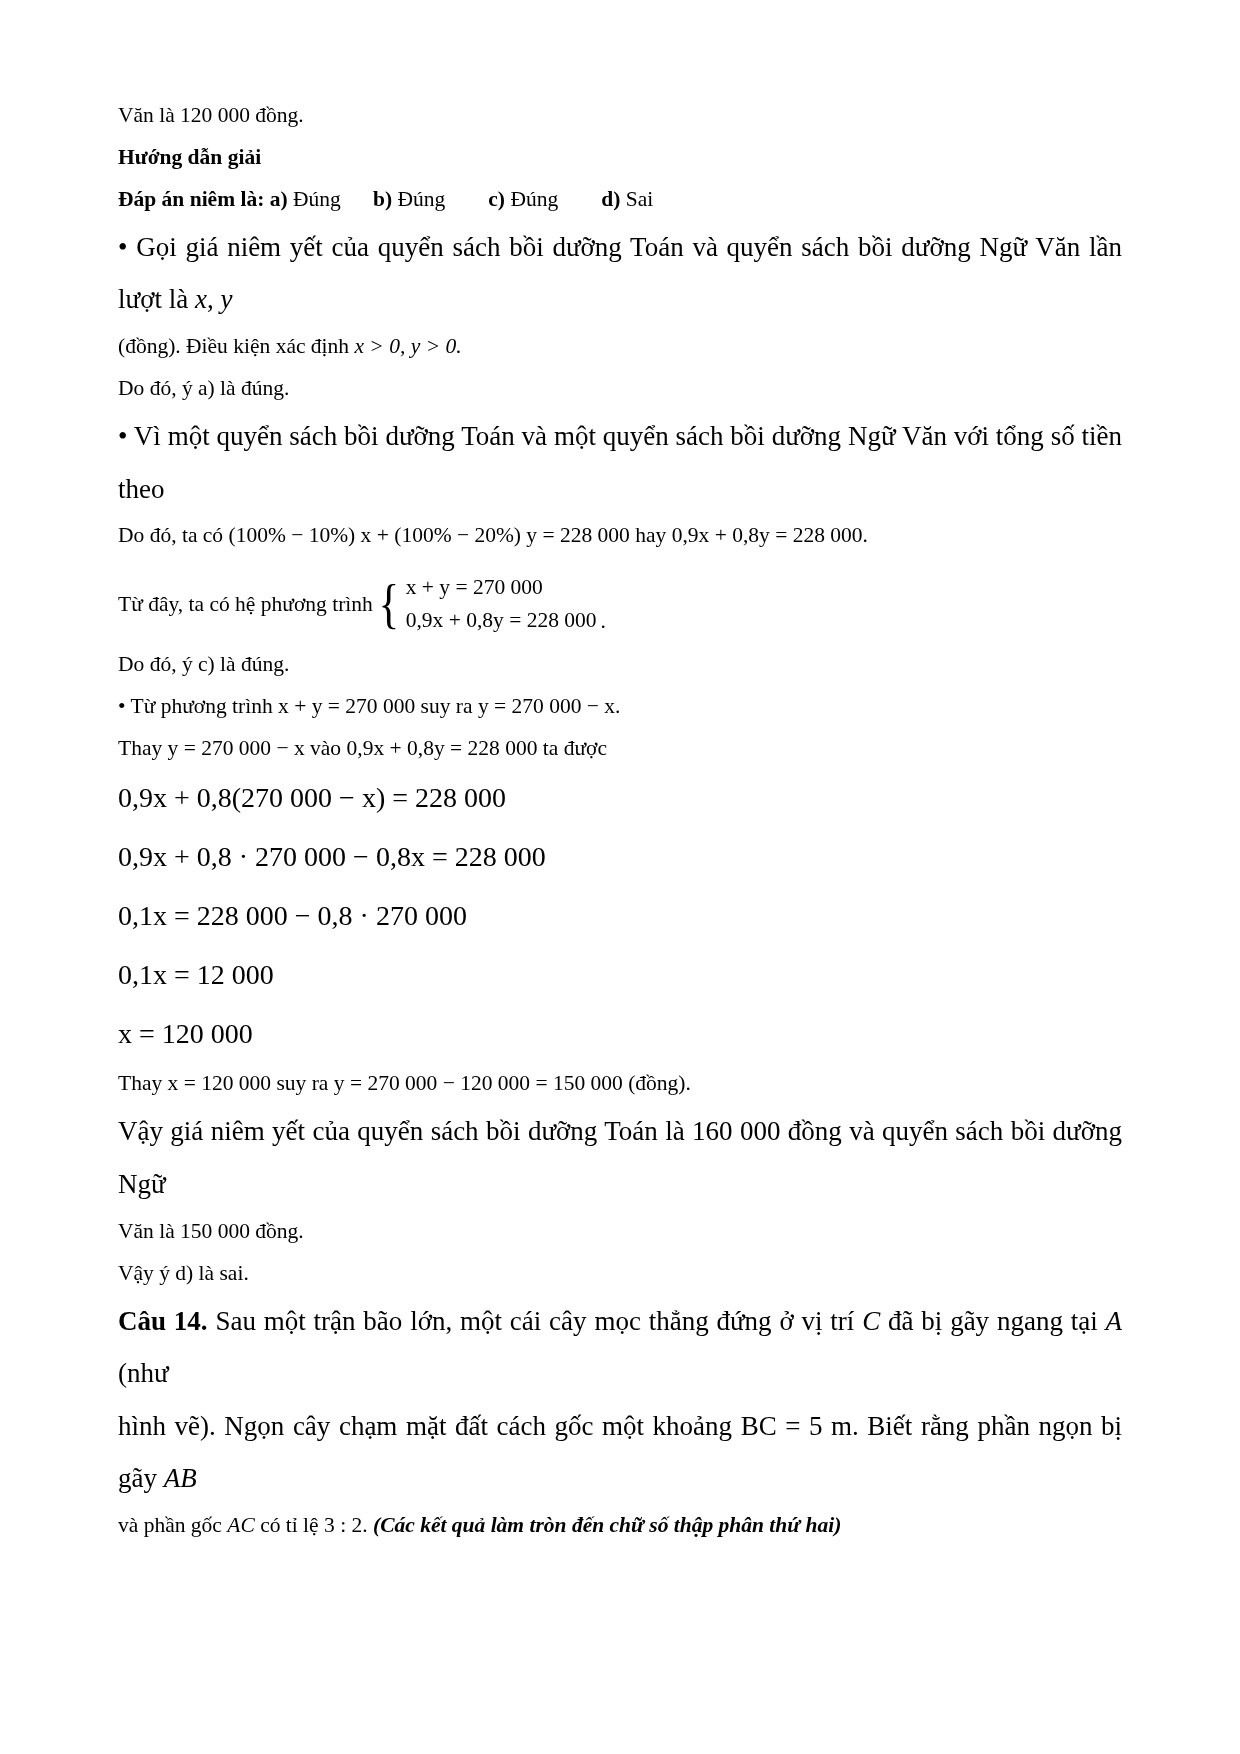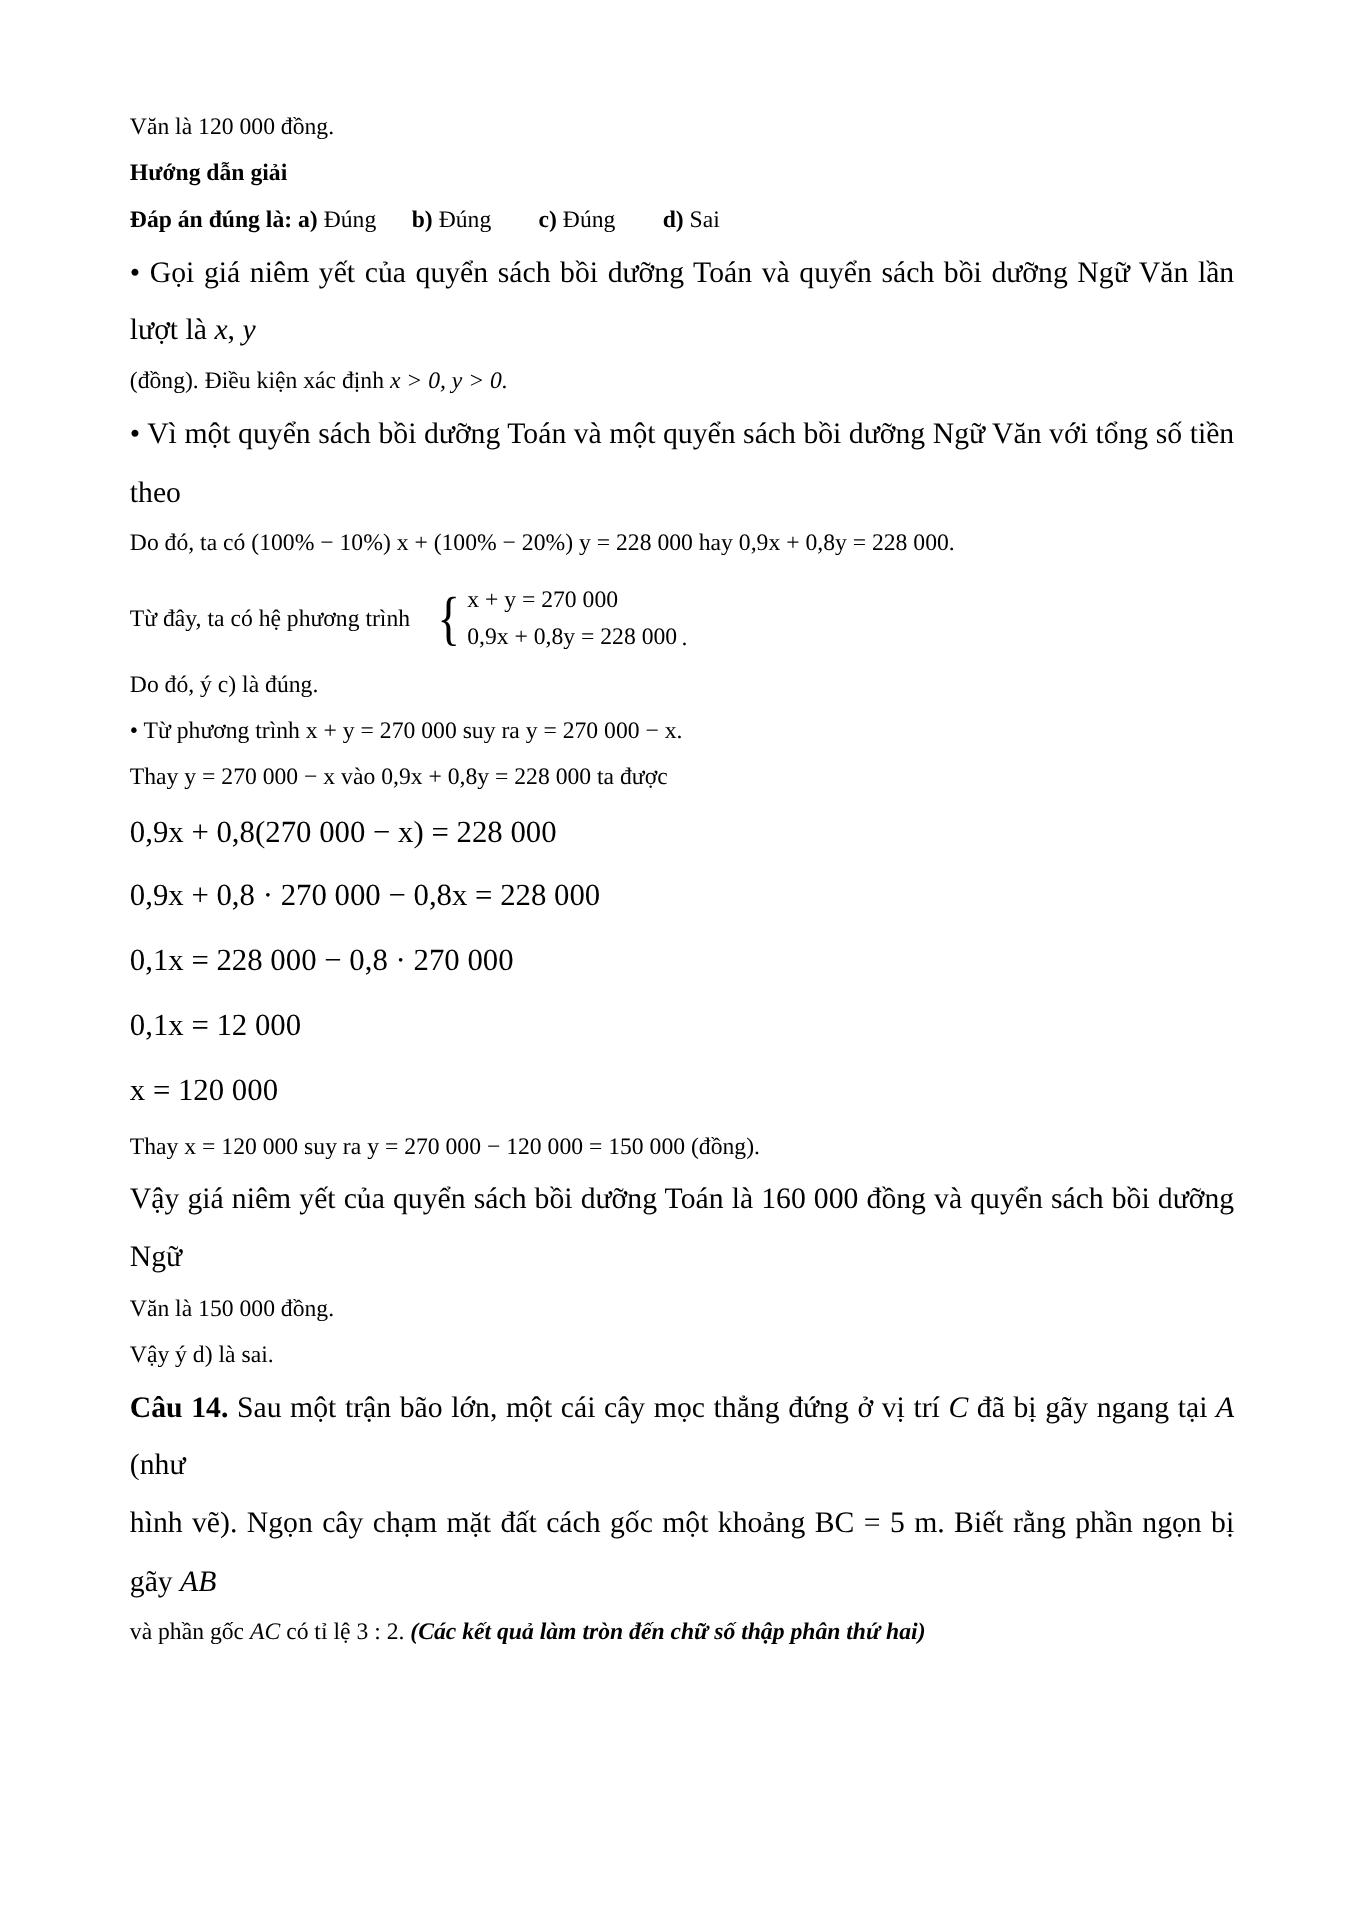--- a/index.html
+++ b/index.html
@@ -67,21 +67,21 @@
     font-size: 21.5px;
     line-height: 1.55;
   }
   .sys-eq-block {
     margin: 14px 0 6px 0;
     display: flex;
     align-items: center;
     font-size: 21.5px;
   }
   .sys-label {
-    margin-right: 22px;
+    margin-right: 3px;
   }
   .after-dot {
     align-self: flex-end;
     padding-bottom: 4px;
     margin-left: 4px;
   }
   .eqline {
     font-size: 28px;
     line-height: 2.1;
     margin: 0;
@@ -94,21 +94,21 @@
 
   <p class="line">
     <span>Văn là 120 000 đồng.</span>
   </p>
 
   <p class="line bold">
     <span>Hướng dẫn giải</span>
   </p>
 
   <p class="line">
-    <span class="bold">Đáp án đúng là:</span>
+    <span class="bold">Đáp án niêm là:</span>
     <span class="bold">a)</span>
     <span>Đúng</span>
     &nbsp;&nbsp;&nbsp;&nbsp;
     <span class="bold">b)</span>
     <span>Đúng</span>
     &nbsp;&nbsp;&nbsp;&nbsp;&nbsp;&nbsp;
     <span class="bold">c)</span>
     <span>Đúng</span>
     &nbsp;&nbsp;&nbsp;&nbsp;&nbsp;&nbsp;
     <span class="bold">d)</span>
@@ -120,20 +120,23 @@
     <span class="mi">x</span><span>,</span>
     <span class="mi">y</span>
   </p>
 
   <p class="line">
     <span>(đồng). Điều kiện xác định</span>
     <span class="mi">x &gt; 0,</span>
     <span class="mi">y &gt; 0.</span>
   </p>
 
+  <p class="line">
+    <span>Do đó, ý a) là đúng.</span>
+  </p>
 
   <p class="bullet-line">
     <span>• Vì một quyển sách bồi dưỡng Toán và một quyển sách bồi dưỡng Ngữ Văn với tổng số tiền theo</span>
   </p>
 
 
 
 
   <p class="line">
     <span>Do đó, ta có</span>

